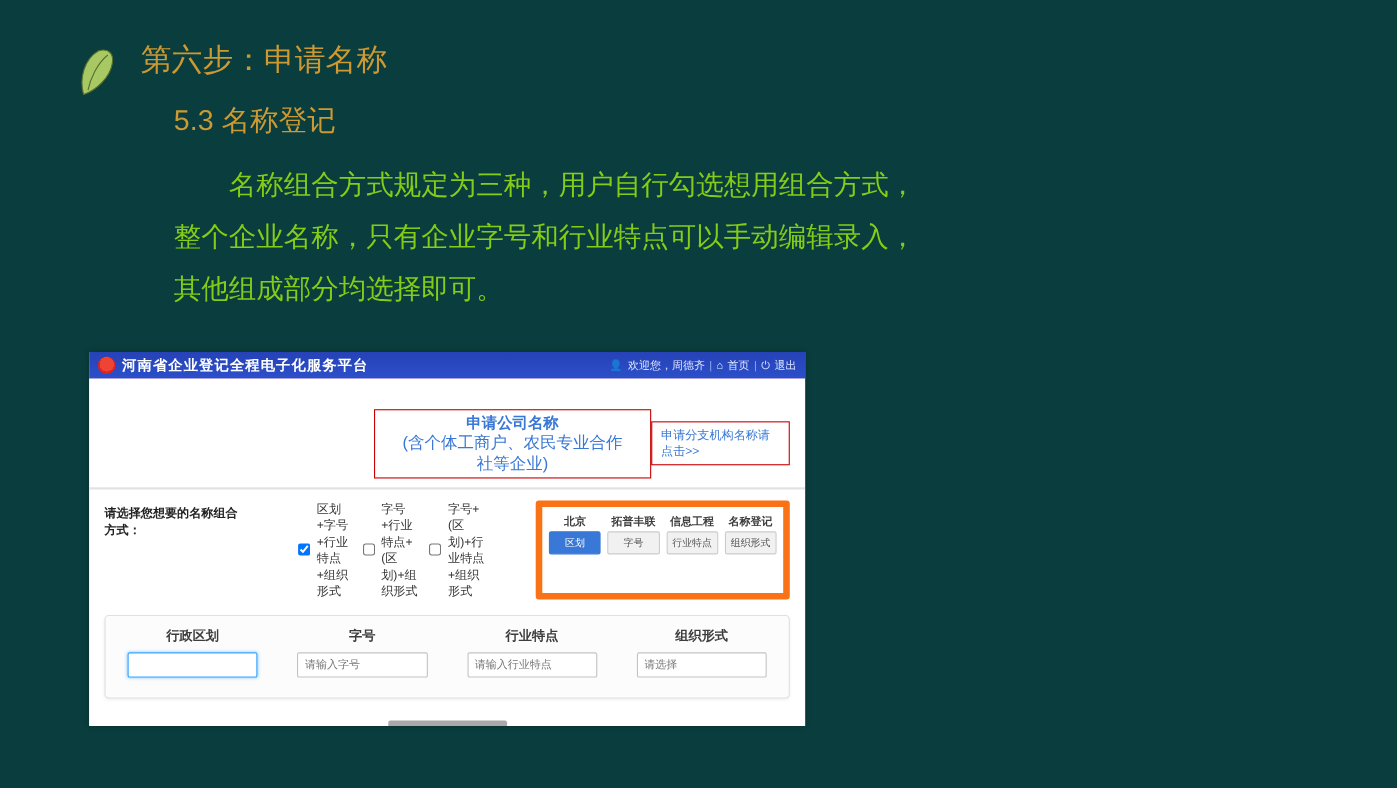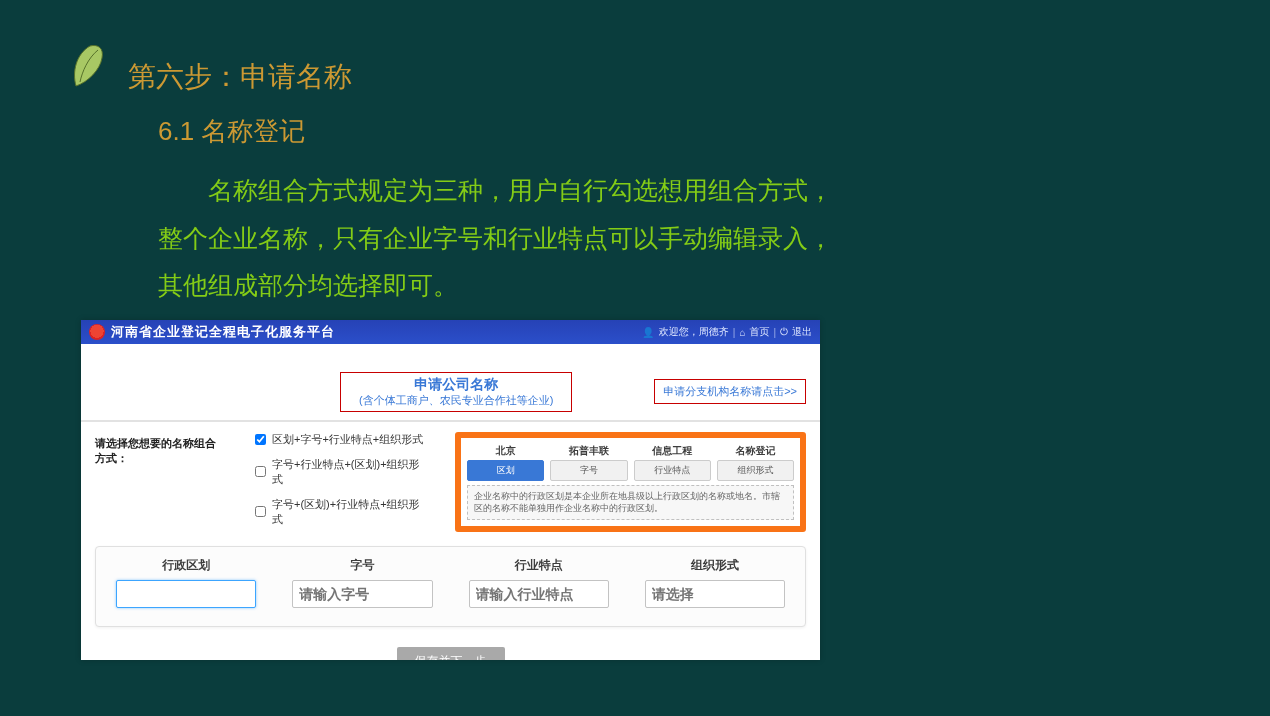--- a/index.html
+++ b/index.html
@@ -15,21 +15,21 @@
   .leaf-icon {
     position: absolute;
     left: 68px;
     top: 42px;
     width: 40px;
     height: 50px;
   }
   .heading-block {
     position: absolute;
     left: 128px;
-    top: 58px;
+    top: 36px;
     width: 700px;
   }
   .step-heading {
     color: #cc9933;
     font-size: 28px;
     font-weight: 500;
     margin: 0 0 18px 0;
   }
   .sub-heading {
     color: #cc9933;
@@ -41,21 +41,21 @@
     color: #84cc16;
     font-size: 25px;
     line-height: 1.9;
     margin: 0 -10px 0 30px;
     text-indent: 2em;
   }
   .screenshot {
     position: absolute;
     left: 81px;
     top: 320px;
-    width: 739px;
+    width: 651px;
     height: 340px;
     background: #f9a8d4;
     box-shadow: 0 0 6px rgba(0,0,0,0.2);
     overflow: hidden;
   }
   .ss-header {
     background: linear-gradient(#2642b6, #2b4fca);
     height: 24px;
     color: #fff;
     font-size: 12px;
@@ -106,44 +106,44 @@
     margin-left: 245px;
   }
   .title-center .big {
     color: #3978d6;
     font-size: 14px;
     font-weight: 700;
     line-height: 1.2;
   }
   .title-center .small {
     color: #3978d6;
-    font-size: 11px;
+    font-size: 15px;
   }
   .title-right {
     border: 1px solid #c70000;
     padding: 4px 8px;
     color: #3978d6;
     font-size: 11px;
   }
   .options-row {
     display: flex;
     padding: 10px 14px 6px;
-    gap: 30px;
+    gap: 46px;
   }
   .options-label {
     font-size: 11px;
     font-weight: 700;
     color: #222;
     width: 130px;
     flex-shrink: 0;
     padding-top: 4px;
   }
   .options-list {
     display: flex;
-    flex-direction: column;
+    flex-direction: row;
     gap: 10px;
     font-size: 11px;
     color: #333;
     width: 170px;
     flex-shrink: 0;
   }
   .opt-item {
     display: flex;
     gap: 6px;
     align-items: center;
@@ -212,25 +212,24 @@
     color: #3d3d3d;
     margin-bottom: 6px;
     font-weight: 600;
   }
   .field-input {
     width: 100%;
     box-sizing: border-box;
     border: 1px solid #c3c3c3;
     border-radius: 2px;
     padding: 5px 6px;
-    font-size: 14px;
+    font-size: 10px;
     color: #888;
     background: #fff;
     text-align: left;
-    font-weight: bold;
   }
   .field-input.highlight {
     border: 1px solid #3ca5ff;
     box-shadow: 0 0 3px rgba(60,165,255,0.6);
   }
   .submit-row {
     text-align: center;
     padding: 20px 0 10px;
   }
   .submit-btn {
@@ -245,21 +244,21 @@
 </head>
 <body>
 
 <svg class="leaf-icon" viewBox="0 0 40 50">
   <path d="M8 44 C4 30 8 12 22 4 C30 2 36 6 34 16 C32 28 20 40 8 44 Z" fill="#a8c864" stroke="#55702a" stroke-width="1"></path>
   <path d="M12 40 C14 30 20 16 30 8" stroke="#55702a" stroke-width="1" fill="none"></path>
 </svg>
 
 <div class="heading-block">
   <div class="step-heading">第六步：申请名称</div>
-  <div class="sub-heading">6.1 名称登记</div>
+  <div class="sub-heading">5.3 名称登记</div>
   <div class="body-text">名称组合方式规定为三种，用户自行勾选想用组合方式，整个企业名称，只有企业字号和行业特点可以手动编辑录入，其他组成部分均选择即可。</div>
 </div>
 
 <div class="screenshot">
   <div class="ss-header">
     <div class="left">
       <div class="ss-logo"></div>
       <div class="ss-title">河南省企业登记全程电子化服务平台</div>
     </div>
     <div class="right">
@@ -312,21 +311,20 @@
           </div>
           <div class="pv-cell">
             <div class="pv-label">信息工程</div>
             <div class="pv-btn">行业特点</div>
           </div>
           <div class="pv-cell">
             <div class="pv-label">名称登记</div>
             <div class="pv-btn">组织形式</div>
           </div>
         </div>
-        <div class="pv-note">企业名称中的行政区划是本企业所在地县级以上行政区划的名称或地名。市辖区的名称不能单独用作企业名称中的行政区划。</div>
       </div>
     </div>
 
     <div class="fields-row">
       <div class="field-col">
         <div class="field-label">行政区划</div>
         <input class="field-input highlight" placeholder="" style="">
       </div>
       <div class="field-col">
         <div class="field-label">字号</div>

